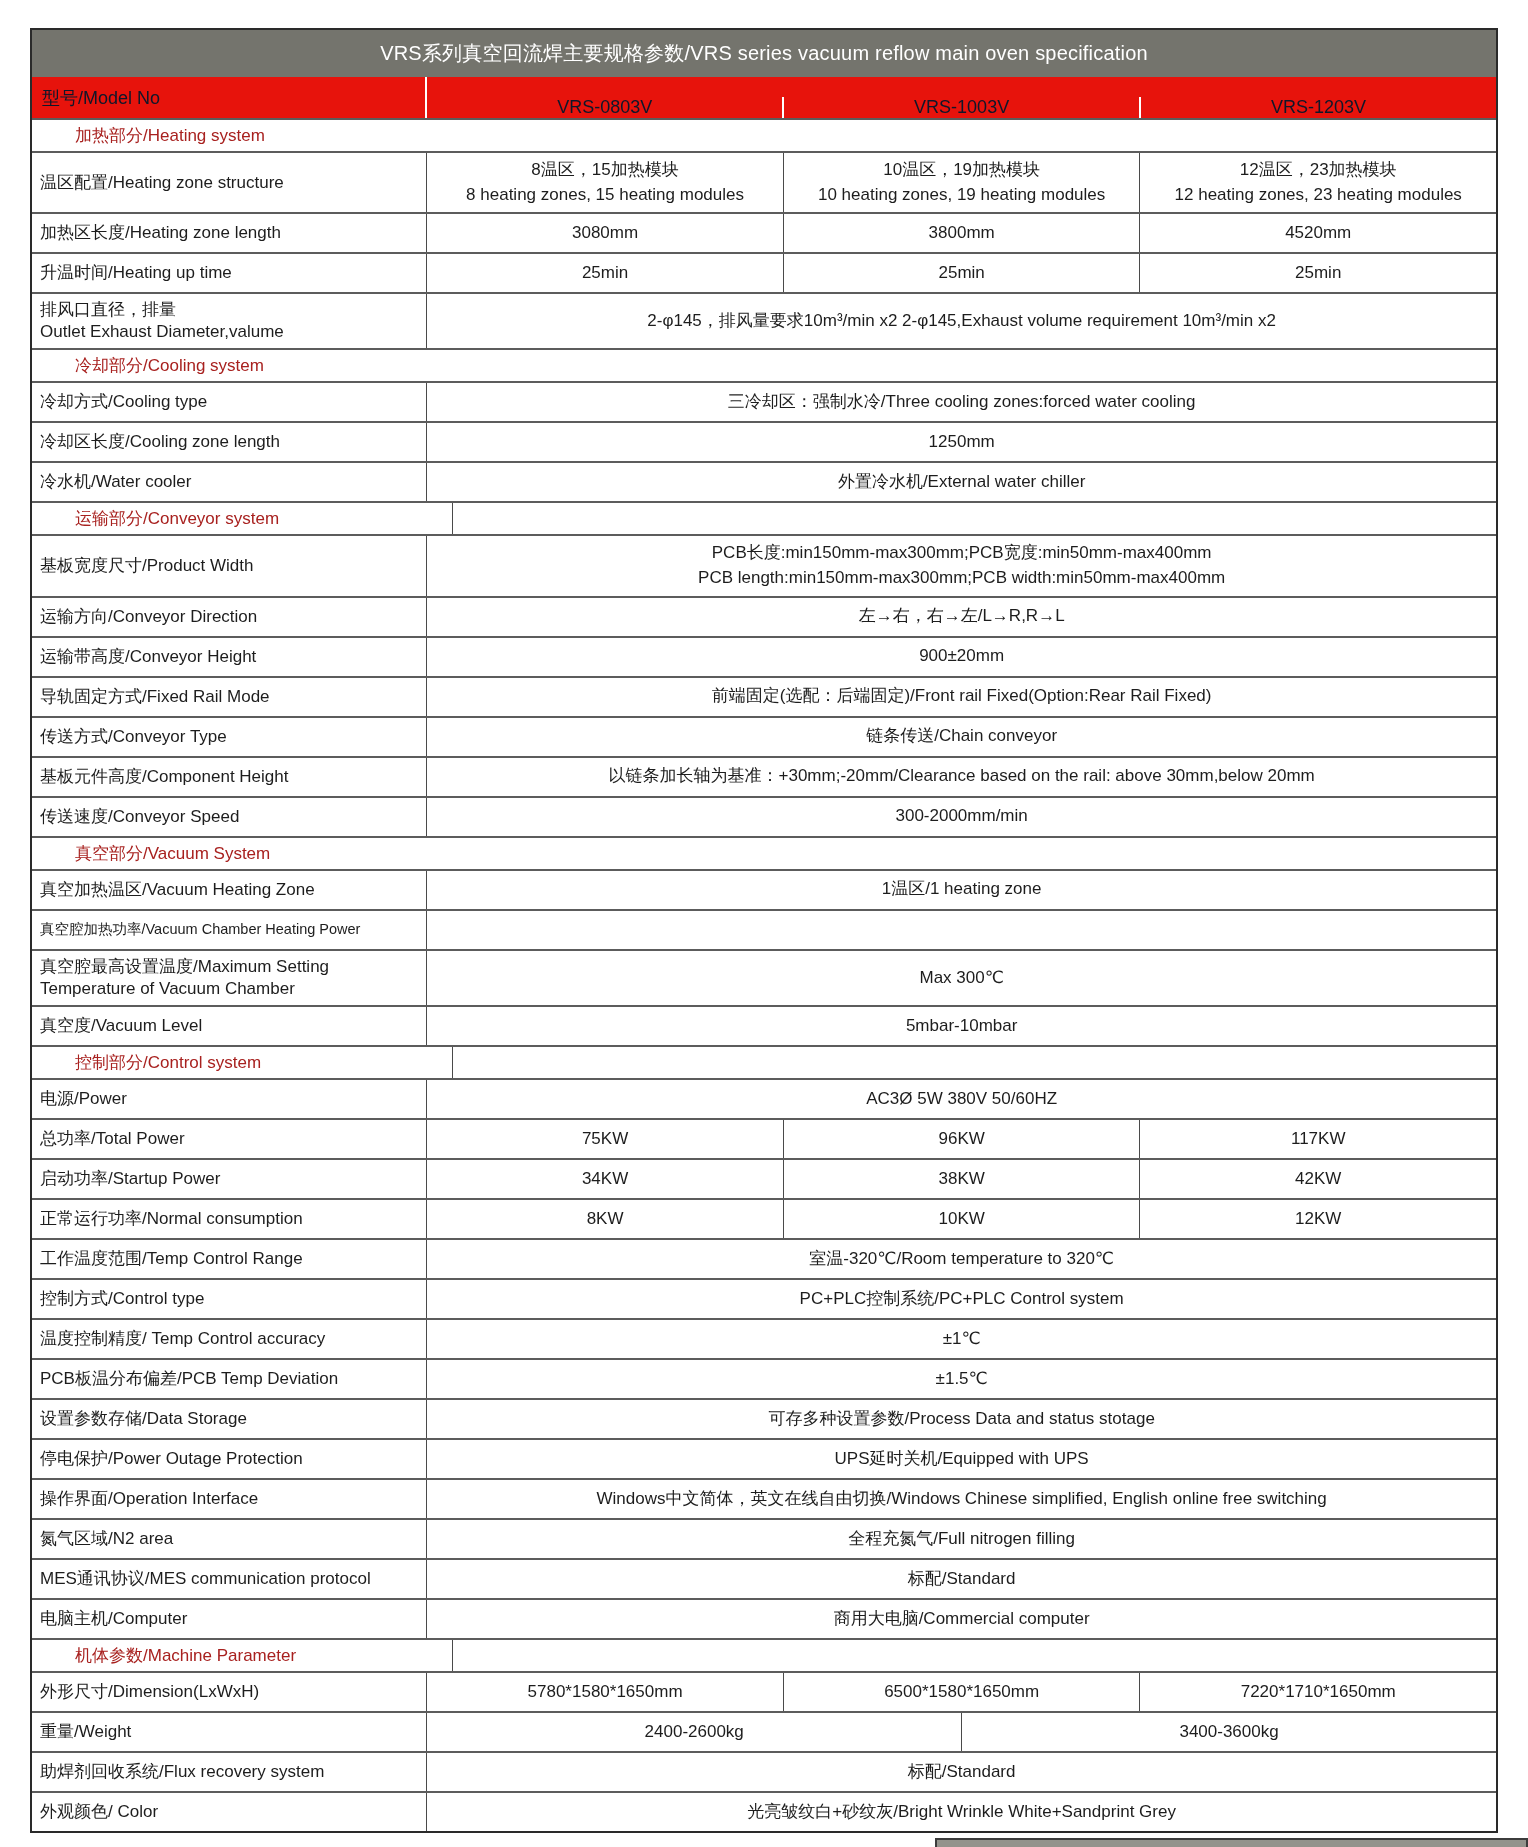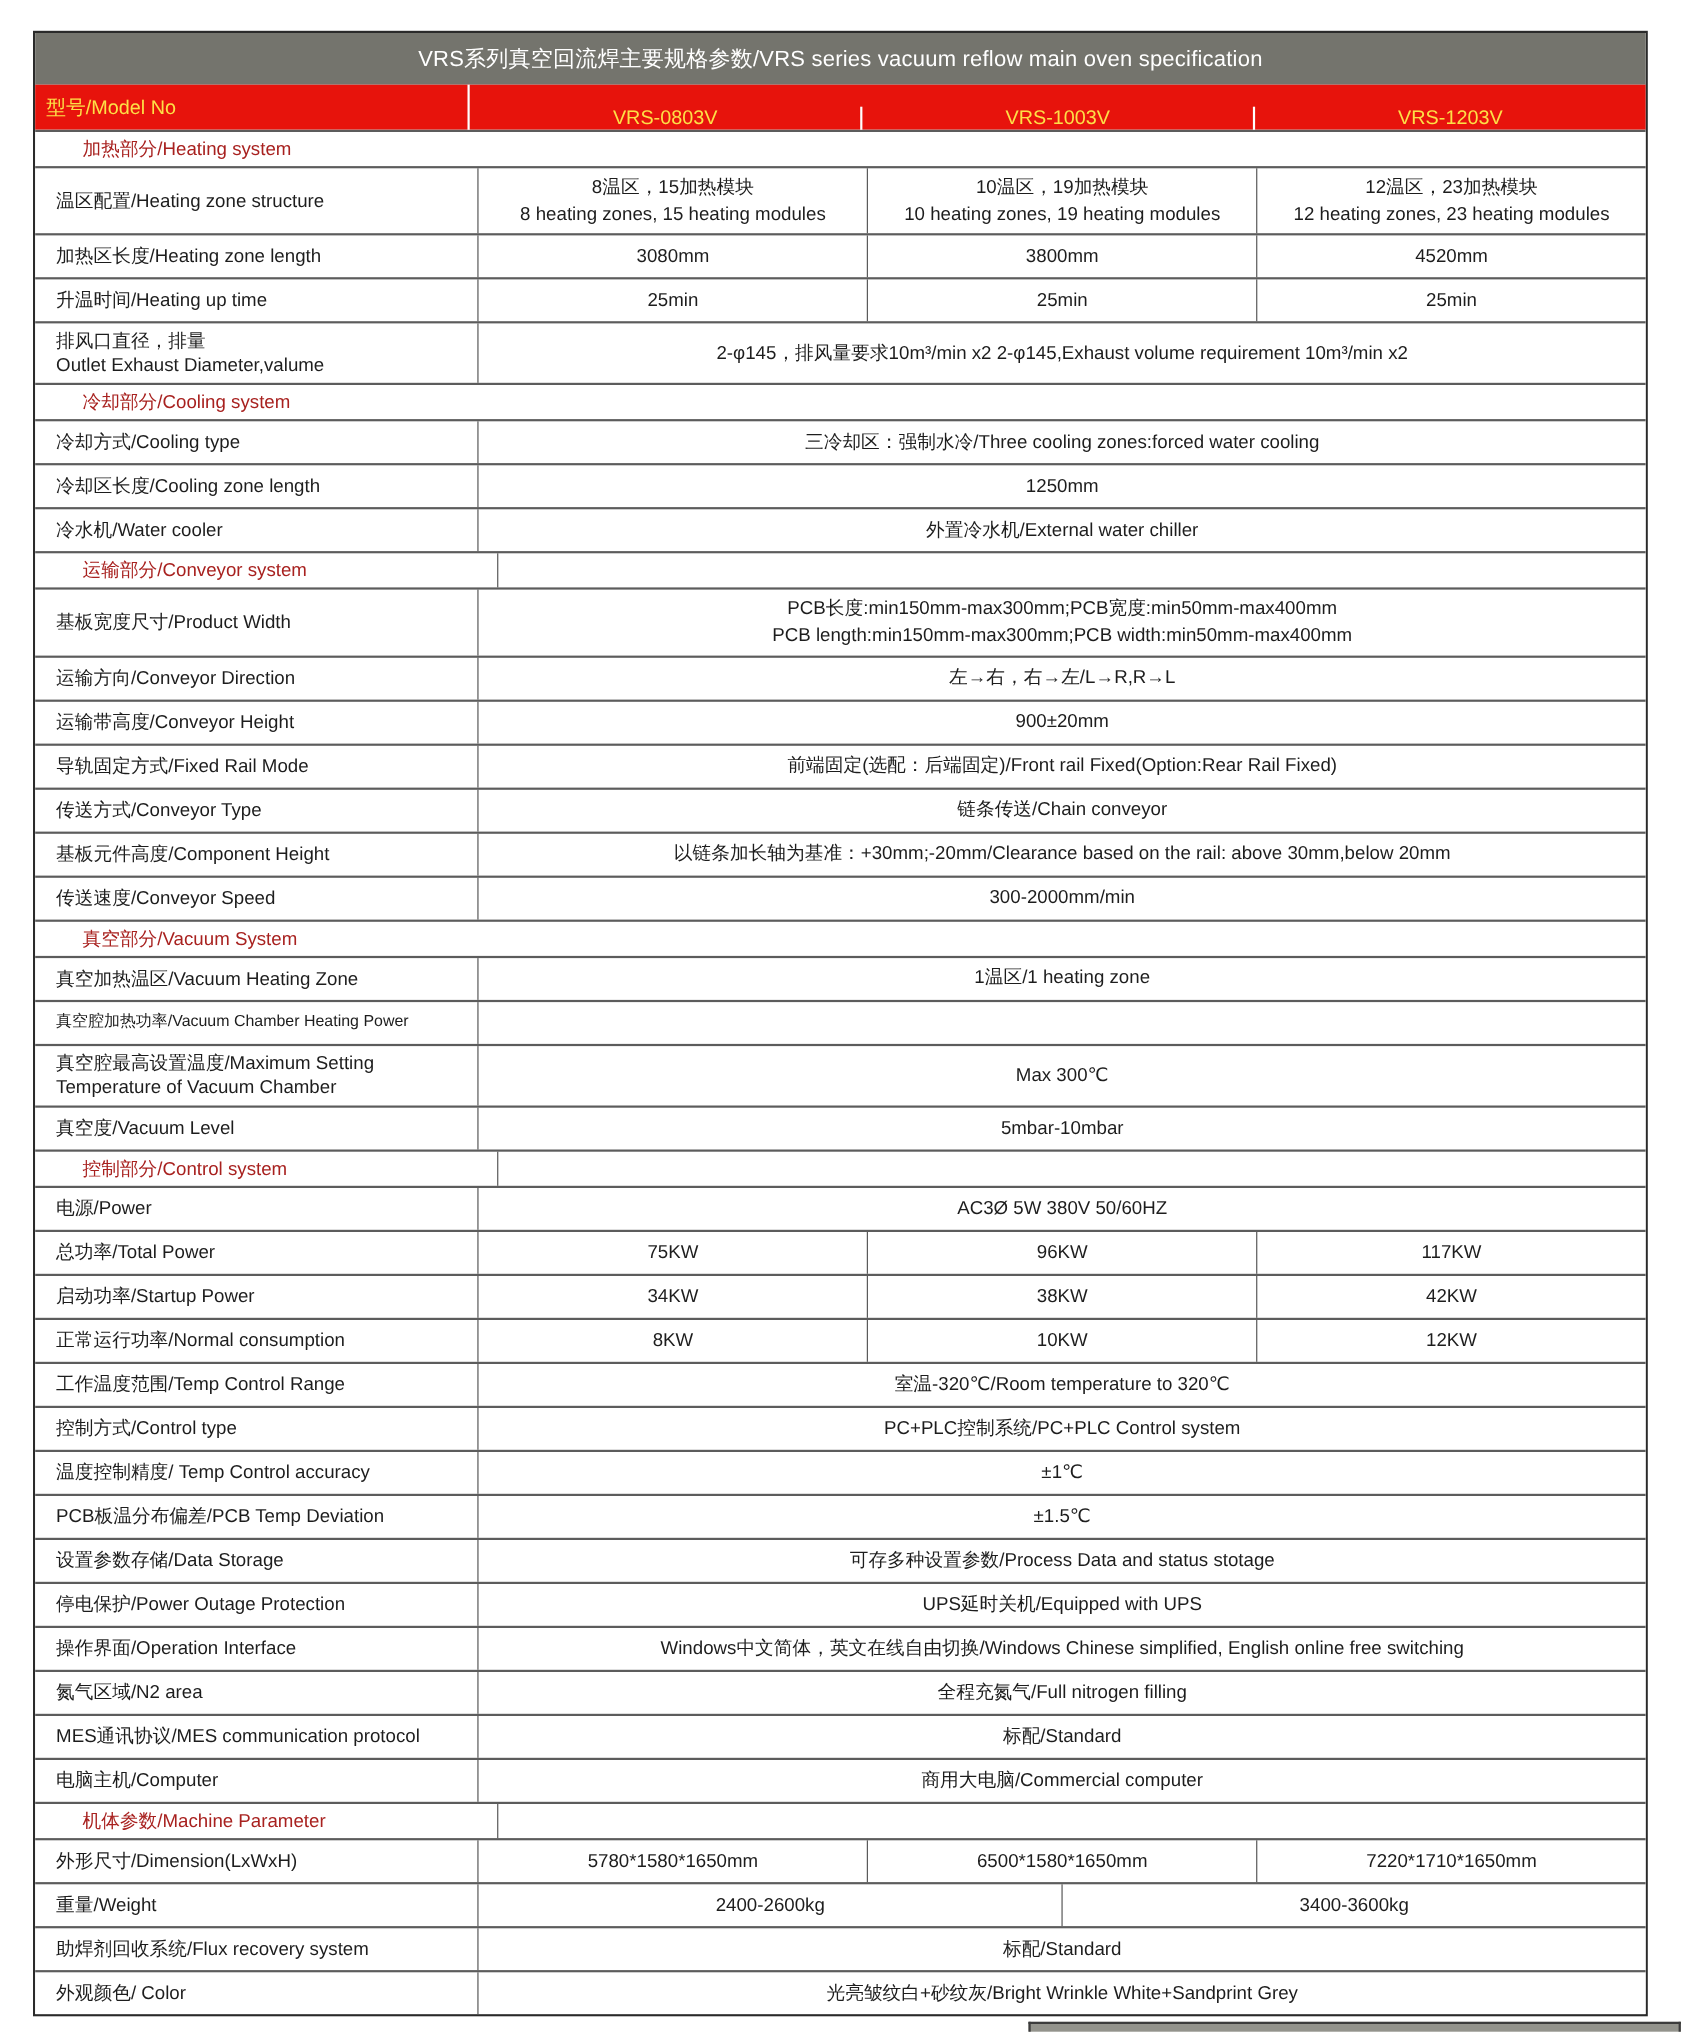--- a/index.html
+++ b/index.html
@@ -12,33 +12,33 @@
     --text:#1d1d1d;
   }
   html,body{margin:0;padding:0;}
   body{width:1528px;height:1847px;background:#ffffff;overflow:hidden;
        font-family:"Liberation Sans","DejaVu Sans",sans-serif;}
   .page{position:relative;width:1528px;height:1847px;background:#ffffff;}
   .spec-table{position:absolute;left:30px;top:28px;width:1468px;
               border:2px solid var(--border-dark);box-sizing:border-box;background:#fff;}
   .title-bar{background:var(--gray);color:#fff;min-height:47px;display:flex;
              align-items:center;justify-content:center;font-size:20px;letter-spacing:.2px;}
-  .model-row{background:var(--red);color:#fde047;display:flex;min-height:36px;font-size:18px;}
+  .model-row{background:var(--red);color:#0f172a;display:flex;min-height:36px;font-size:18px;}
   .model-row .m-label{width:27%;display:flex;align-items:center;padding-left:10px;
                       box-sizing:border-box;border-right:2px solid #fff;}
   .model-row .m-val{flex:1;display:flex;align-items:center;justify-content:center;
                     border-right:2px solid #fff;margin-top:20px;}
   .model-row .m-val:last-child{border-right:none;}
   .row{display:flex;border-top:2px solid var(--row-line);color:var(--text);font-size:17px;background:#fff;}
   .section-row{min-height:31px;padding-left:35px;}
   .section-label{display:flex;align-items:center;padding:2px 8px;box-sizing:border-box;
                  color:var(--section-red);width:100%;}
   .section-row.divided .section-label{width:27%;border-right:1px solid var(--cell-line);}
   .section-rest{flex:1;}
-  .spec-row{min-height:38px;padding-left:11px;}
+  .spec-row{min-height:38px;}
   .spec-label{width:27%;display:flex;align-items:center;padding:5px 8px;box-sizing:border-box;
               border-right:1px solid var(--cell-line);white-space:pre-line;line-height:1.3;}
   .spec-label.small-en{font-size:14.5px;}
   .spec-value{flex:1;display:flex;align-items:center;justify-content:center;text-align:center;
               padding:5px 6px;box-sizing:border-box;border-right:1px solid var(--cell-line);
               white-space:pre-line;line-height:1.45;}
   .spec-value:last-child{border-right:none;text-align:center;}
   .next-table-edge{position:absolute;left:935px;right:0;top:1838px;height:9px;
                    background:#93938c;border:2px solid #3c3c3c;border-bottom:none;box-sizing:border-box;}
 </style>

